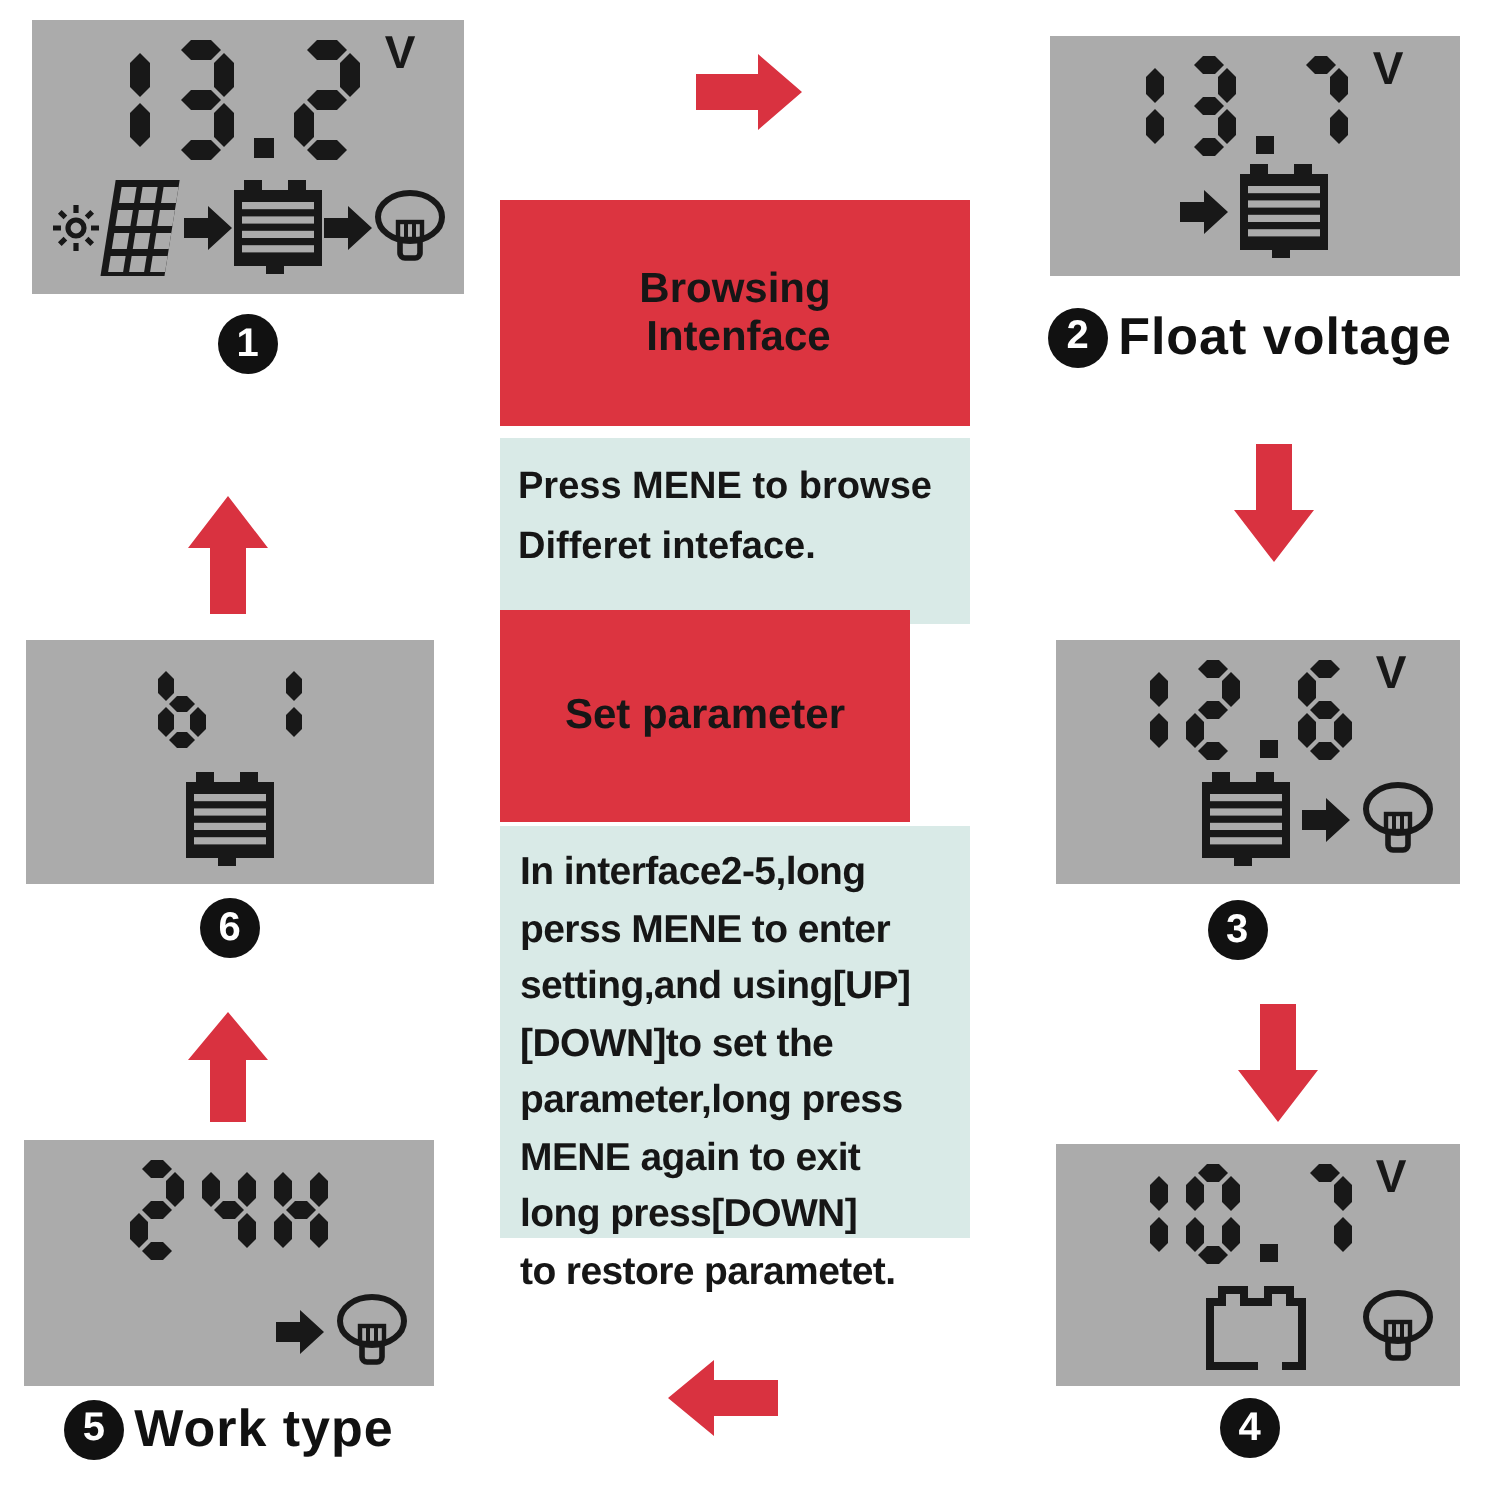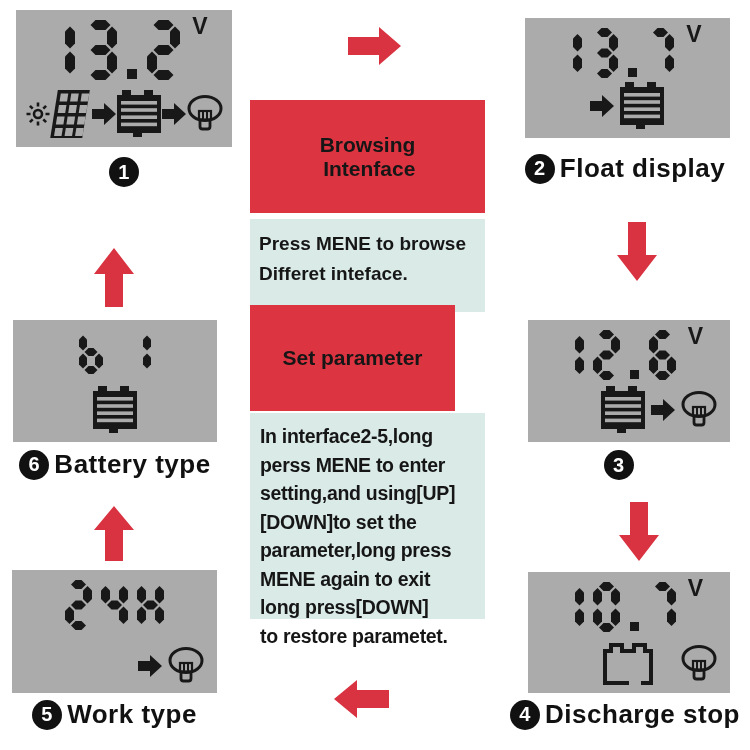--- a/index.html
+++ b/index.html
@@ -206,21 +206,21 @@
               <rect x="5" y="18.2" width="36" height="3.6"></rect>
               <rect x="5" y="25.4" width="36" height="3.6"></rect>
               <rect x="5" y="32.6" width="36" height="3.6"></rect>
             </g>
           </svg>
         </span>
       </div>
   </div>
   <div class="plabel plabel2">
     <span class="badge">2</span>
-    <span class="ltext">Float display</span>
+    <span class="ltext">Float voltage</span>
   </div>
 
   <div class="lcd lcd3">
     <div class="digits">
         <svg width="31" height="54" viewBox="0 0 31 54">
           <polygon points="24.5,8 29,12.5 29,21 24.5,25.5 20,21 20,12.5" fill="var(--digit)"></polygon>
           <polygon points="24.5,28.5 29,33 29,41.5 24.5,46 20,41.5 20,33" fill="var(--digit)"></polygon>
         </svg>
         <svg width="31" height="54" viewBox="0 0 31 54">
           <polygon points="8,6.5 12.5,2 18.5,2 23,6.5 18.5,11 12.5,11" fill="var(--digit)"></polygon>
@@ -315,21 +315,20 @@
             <rect x="13" y="16" width="12" height="8.5" fill="none" stroke="var(--digit)" stroke-width="2.2"></rect>
             <line x1="17" y1="16" x2="17" y2="24.5" stroke="var(--digit)" stroke-width="2"></line>
             <line x1="21" y1="16" x2="21" y2="24.5" stroke="var(--digit)" stroke-width="2"></line>
             <path d="M14,25.5 v6 a2.5,2.5 0 0 0 2.5,2.5 h5 a2.5,2.5 0 0 0 2.5,-2.5 v-6" fill="none" stroke="var(--digit)" stroke-width="2.8"></path>
           </svg>
         </span>
       </div>
   </div>
   <div class="plabel plabel4">
     <span class="badge">4</span>
-    <span class="ltext">Discharge stop</span>
   </div>
 
   <div class="lcd lcd5">
     <div class="digits">
         <svg width="31" height="54" viewBox="0 0 31 54">
           <polygon points="8,6.5 12.5,2 18.5,2 23,6.5 18.5,11 12.5,11" fill="var(--digit)"></polygon>
           <polygon points="24.5,8 29,12.5 29,21 24.5,25.5 20,21 20,12.5" fill="var(--digit)"></polygon>
           <polygon points="8,27 12.5,22.5 18.5,22.5 23,27 18.5,31.5 12.5,31.5" fill="var(--digit)"></polygon>
           <polygon points="6.5,28.5 11,33 11,41.5 6.5,46 2,41.5 2,33" fill="var(--digit)"></polygon>
           <polygon points="8,47.5 12.5,43 18.5,43 23,47.5 18.5,52 12.5,52" fill="var(--digit)"></polygon>
@@ -399,21 +398,20 @@
               <rect x="5" y="18.2" width="36" height="3.6"></rect>
               <rect x="5" y="25.4" width="36" height="3.6"></rect>
               <rect x="5" y="32.6" width="36" height="3.6"></rect>
             </g>
           </svg>
         </span>
       </div>
   </div>
   <div class="plabel plabel6">
     <span class="badge">6</span>
-    <span class="ltext">Battery type</span>
   </div>
 
   <div class="box red box-browse">Browsing
 Intenface</div>
   <div class="box mint box-browse-desc">Press MENE to browse
 Differet inteface.</div>
   <div class="box red box-set">Set parameter</div>
   <div class="box mint box-set-desc">In interface2-5,long
 perss MENE to enter
 setting,and using[UP]

